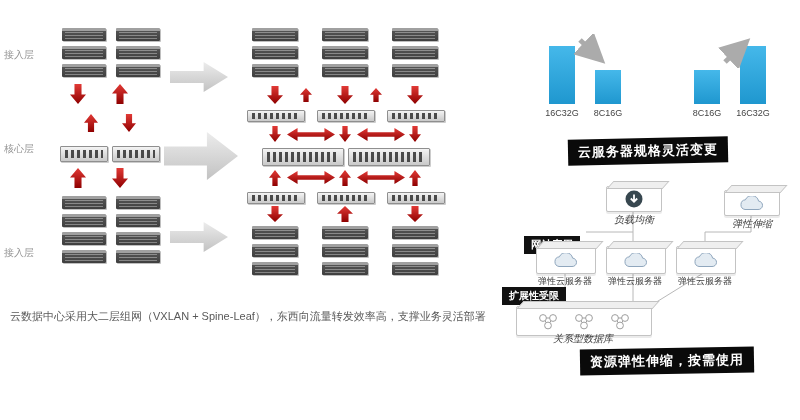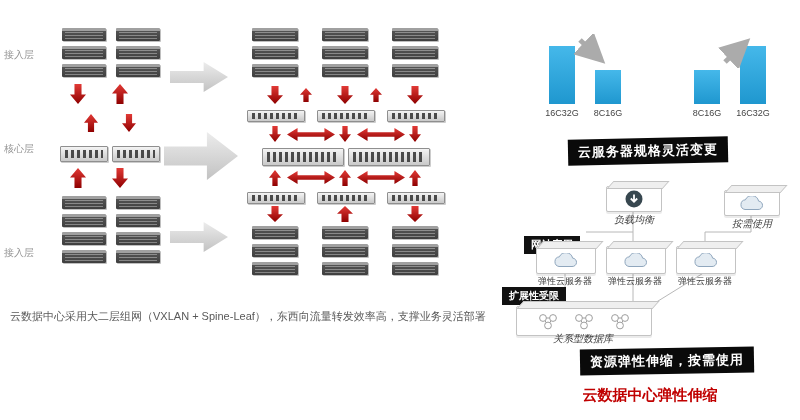--- a/index.html
+++ b/index.html
@@ -195,21 +195,21 @@
   </div>
   <div class="small-label" style="left:596px;top:213px;width:76px;">负载均衡</div>
 
   <div class="tag" style="left:524px;top:236px;">网站应用</div>
 
   <div class="tray" style="left:724px;top:190px;width:54px;height:24px;">
     <svg width="26" height="15" viewBox="0 0 26 15">
       <path d="M6 13.5h13a4.2 4.2 0 0 0 .6-8.4A7 7 0 0 0 6.4 3.8 4.9 4.9 0 0 0 6 13.5z" fill="#e3ebf2" stroke="#8fa6bd" stroke-width="1"></path>
     </svg>
   </div>
-  <div class="small-label" style="left:714px;top:217px;width:76px;">按需使用</div>
+  <div class="small-label" style="left:714px;top:217px;width:76px;">弹性伸缩</div>
 
   <div class="tray" style="left:536px;top:246px;width:58px;height:26px;">
     <svg width="26" height="15" viewBox="0 0 26 15">
       <path d="M6 13.5h13a4.2 4.2 0 0 0 .6-8.4A7 7 0 0 0 6.4 3.8 4.9 4.9 0 0 0 6 13.5z" fill="#e3ebf2" stroke="#8fa6bd" stroke-width="1"></path>
     </svg>
   </div>
   <div class="tray" style="left:606px;top:246px;width:58px;height:26px;">
     <svg width="26" height="15" viewBox="0 0 26 15">
       <path d="M6 13.5h13a4.2 4.2 0 0 0 .6-8.4A7 7 0 0 0 6.4 3.8 4.9 4.9 0 0 0 6 13.5z" fill="#e3ebf2" stroke="#8fa6bd" stroke-width="1"></path>
     </svg>
@@ -241,15 +241,14 @@
     <svg width="20" height="17" viewBox="0 0 20 17">
       <path d="M10 12 L5 5 M10 12 L15 5 M5 5 L15 5" stroke="#9e9e9e" stroke-width="1" fill="none"></path>
       <circle cx="5" cy="5" r="3.4" fill="#fff" stroke="#9e9e9e"></circle>
         <circle cx="15" cy="5" r="3.4" fill="#fff" stroke="#9e9e9e"></circle>
         <circle cx="10" cy="12.5" r="3.4" fill="#fff" stroke="#9e9e9e"></circle>
     </svg>
   </div>
   <div class="small-label" style="left:538px;top:332px;width:90px;">关系型数据库</div>
 
   <div class="banner" style="left:580px;top:348px;transform:rotate(-1deg);">资源弹性伸缩，按需使用</div>
-  <div class="caption" style="left:580px;top:386px;width:140px;">云数据中心弹性伸缩</div>
 
 </div>
 
 </body></html>

